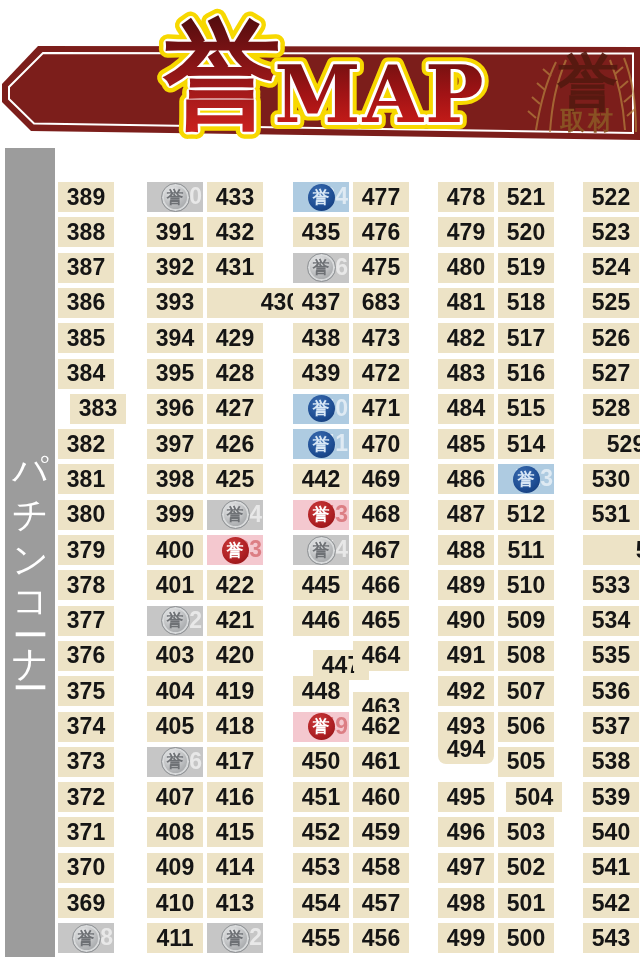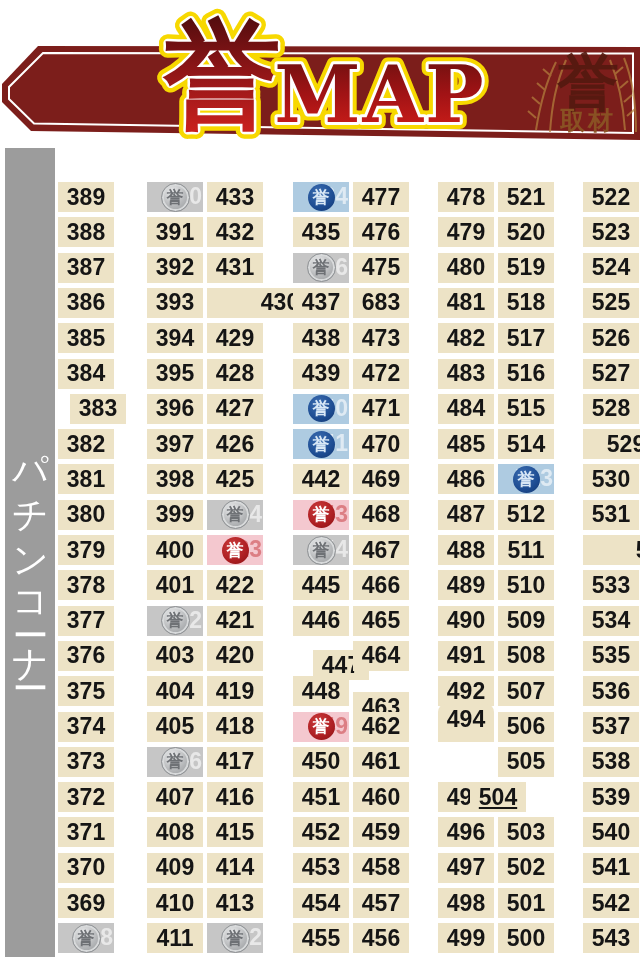--- a/index.html
+++ b/index.html
@@ -245,21 +245,21 @@
       <div class="cell" style="left: 438px; top: 393.8px;">484</div>
       <div class="cell" style="left: 438px; top: 429.1px;">485</div>
       <div class="cell" style="left: 438px; top: 464.4px;">486</div>
       <div class="cell" style="left: 438px; top: 499.7px;">487</div>
       <div class="cell" style="left: 438px; top: 535px;">488</div>
       <div class="cell" style="left: 438px; top: 570.3px;">489</div>
       <div class="cell" style="left: 438px; top: 605.6px;">490</div>
       <div class="cell" style="left: 438px; top: 640.9px;">491</div>
       <div class="cell" style="left: 438px; top: 676.2px;">492</div>
       <div class="cell" style="left: 438px; top: 711.5px;">493</div>
-      <div class="cell" style="left: 438px; top: 704px; border-radius: 8px;">494</div>
+      <div class="cell" style="left: 438px; top: 734px; border-radius: 8px;">494</div>
       <div class="cell" style="left: 438px; top: 782.1px;">495</div>
       <div class="cell" style="left: 438px; top: 817.4px;">496</div>
       <div class="cell" style="left: 438px; top: 852.7px;">497</div>
       <div class="cell" style="left: 438px; top: 888px;">498</div>
       <div class="cell" style="left: 438px; top: 923.3px;">499</div>
       <div class="cell" style="left: 498px; top: 182px;">521</div>
       <div class="cell" style="left: 498px; top: 217.3px;">520</div>
       <div class="cell" style="left: 498px; top: 252.6px;">519</div>
       <div class="cell" style="left: 498px; top: 287.9px;">518</div>
       <div class="cell" style="left: 498px; top: 323.2px;">517</div>
@@ -271,21 +271,21 @@
         <span class="stamp">誉</span>
       </div>
       <div class="cell" style="left: 498px; top: 499.7px;">512</div>
       <div class="cell" style="left: 498px; top: 535px;">511</div>
       <div class="cell" style="left: 498px; top: 570.3px;">510</div>
       <div class="cell" style="left: 498px; top: 605.6px;">509</div>
       <div class="cell" style="left: 498px; top: 640.9px;">508</div>
       <div class="cell" style="left: 498px; top: 676.2px;">507</div>
       <div class="cell" style="left: 498px; top: 711.5px;">506</div>
       <div class="cell" style="left: 498px; top: 746.8px;">505</div>
-      <div class="cell" style="left: 470px; top: 782.1px; text-decoration: underline;">504</div>
+      <div class="cell" style="left: 506px; top: 782.1px;">504</div>
       <div class="cell" style="left: 498px; top: 817.4px;">503</div>
       <div class="cell" style="left: 498px; top: 852.7px;">502</div>
       <div class="cell" style="left: 498px; top: 888px;">501</div>
       <div class="cell" style="left: 498px; top: 923.3px;">500</div>
       <div class="cell" style="left: 583px; top: 182px;">522</div>
       <div class="cell" style="left: 583px; top: 217.3px;">523</div>
       <div class="cell" style="left: 583px; top: 252.6px;">524</div>
       <div class="cell" style="left: 583px; top: 287.9px;">525</div>
       <div class="cell" style="left: 583px; top: 323.2px;">526</div>
       <div class="cell" style="left: 583px; top: 358.5px;">527</div>

